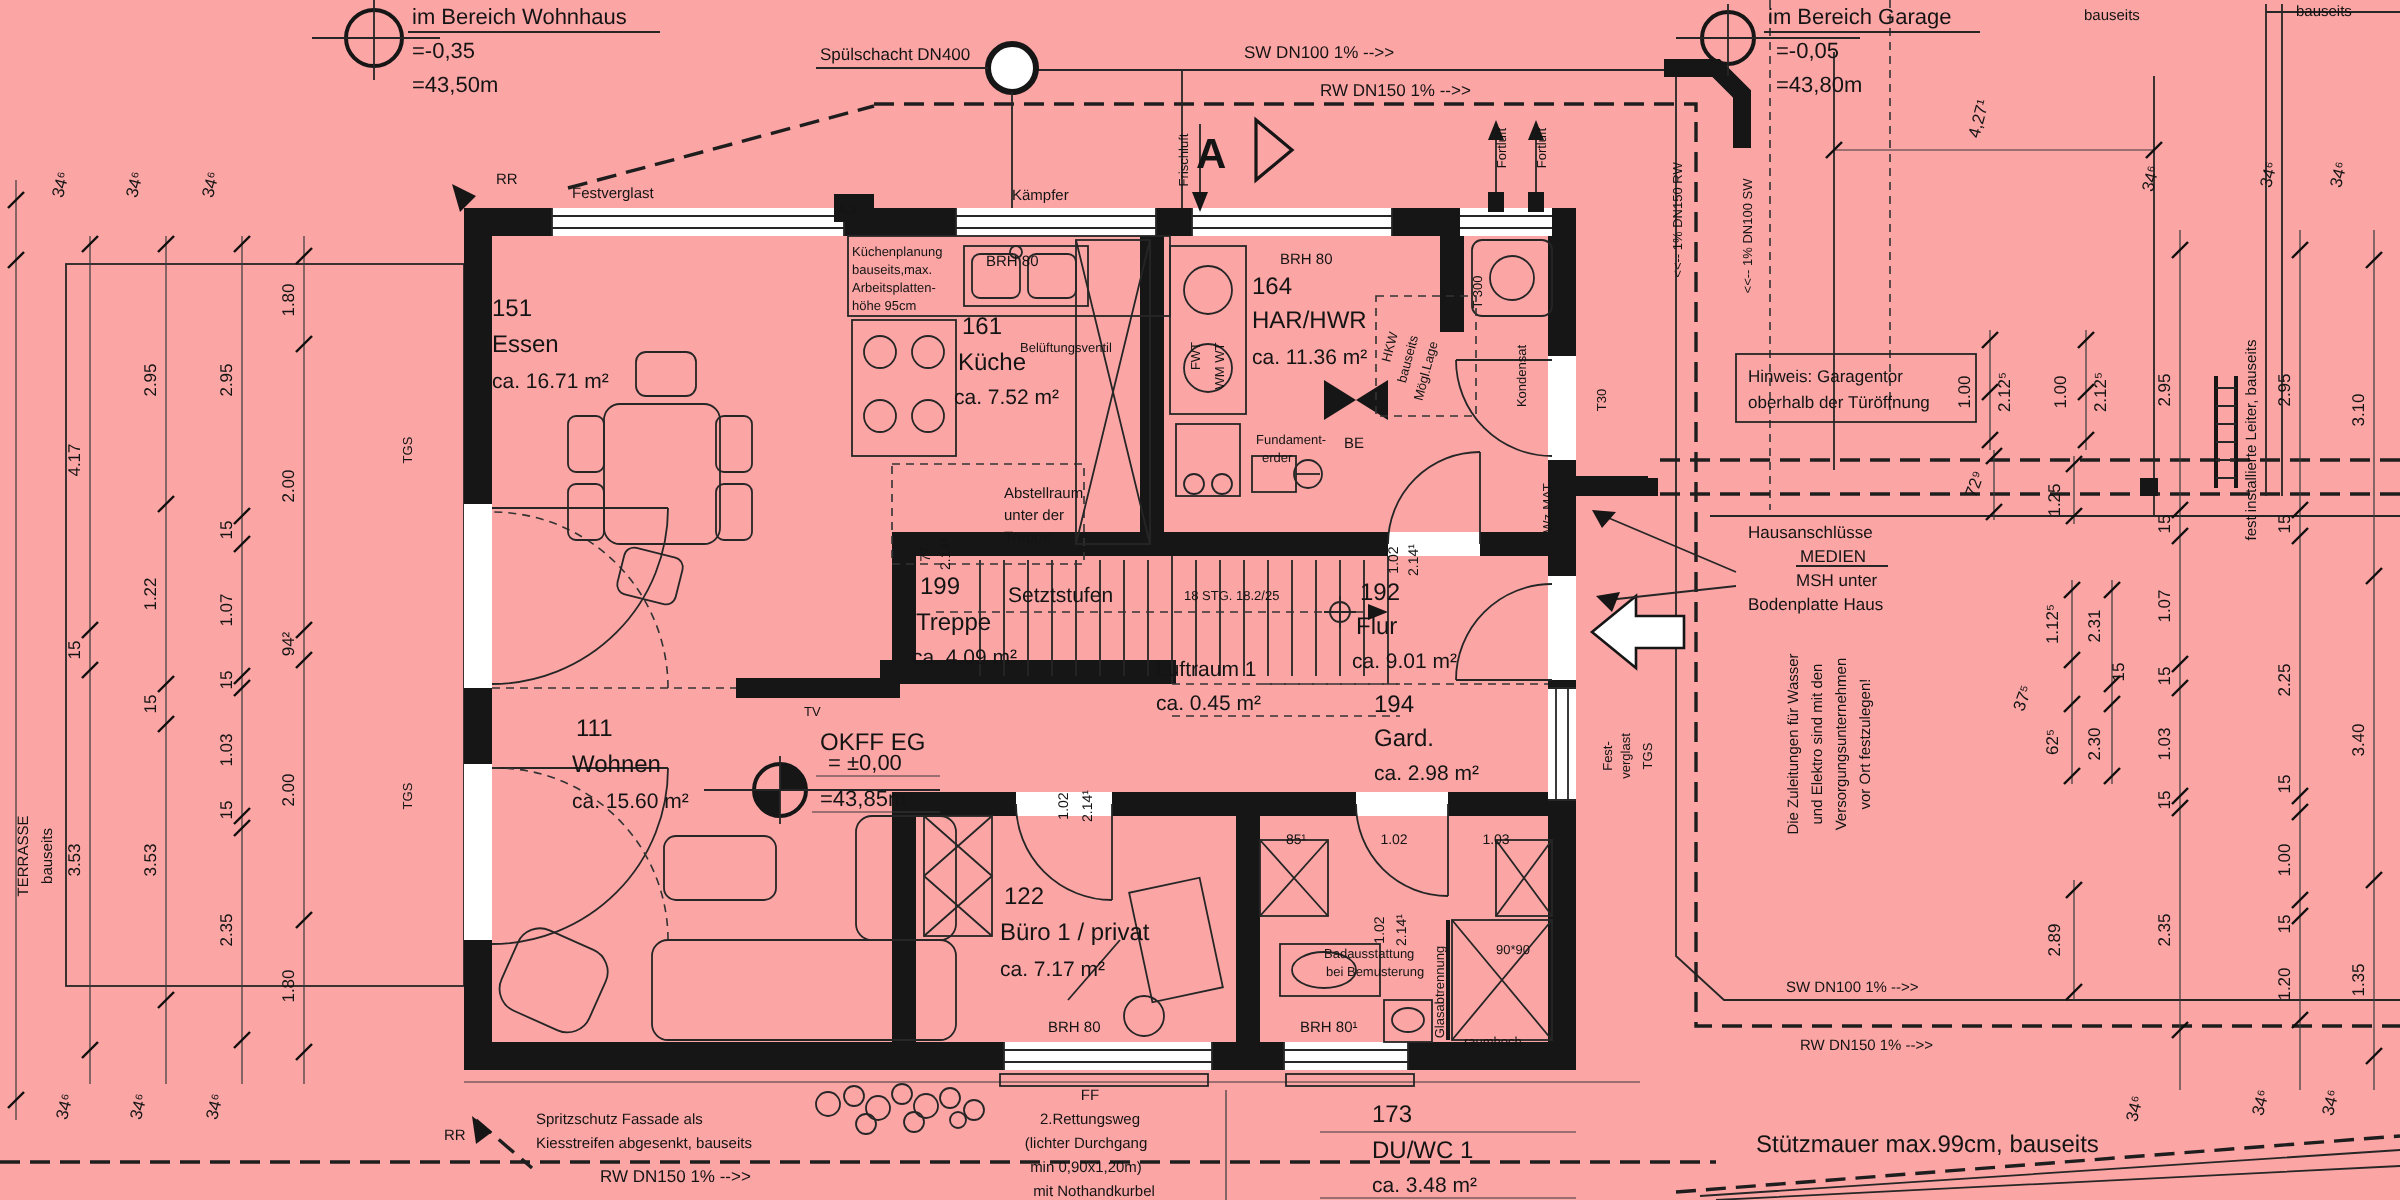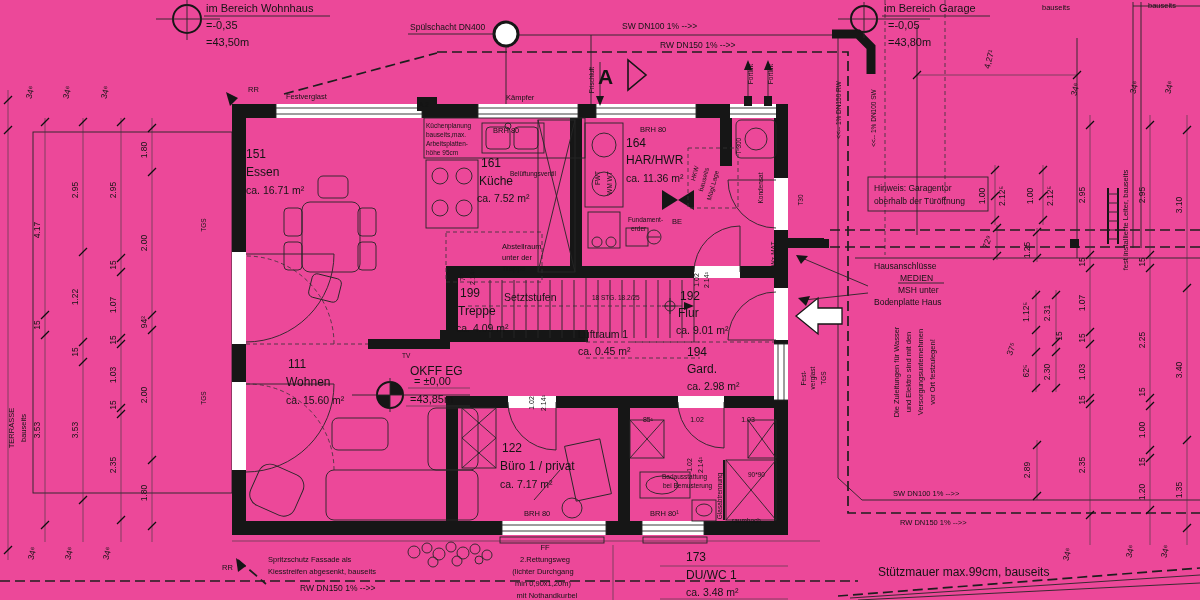--- a/index.html
+++ b/index.html
@@ -1,16 +1,16 @@
 <!DOCTYPE html>
 <html><head>
 <meta charset="utf-8">
 <style>
   html,body{margin:0;padding:0;background:#fdfdfd;}
-  #stage{position:relative;width:1200px;height:600px;background:#ec4899;overflow:hidden;}
+  #stage{position:relative;width:1200px;height:600px;background:#fca5a5;overflow:hidden;}
   svg{display:block;}
   .w{fill:#161616;}
   .o{fill:#ffffff;}
   .ln{fill:none;stroke:#262626;stroke-width:0.9;}
   .lt{fill:none;stroke:#3a3a3a;stroke-width:0.6;}
   .lb{fill:none;stroke:#161616;stroke-width:2;}
   .dash{fill:none;stroke:#1e1e1e;stroke-width:1.7;stroke-dasharray:10 5;}
   .df{fill:none;stroke:#333;stroke-width:0.8;stroke-dasharray:4 3;}
   .tick{stroke:#0f0f0f;stroke-width:1.2;}
   text{font-family:"Liberation Sans","DejaVu Sans",sans-serif;fill:#141414;}

